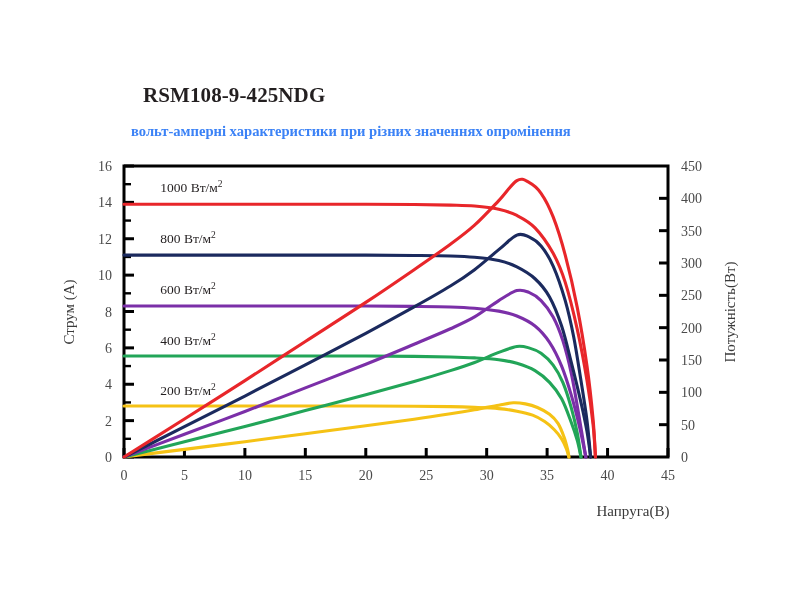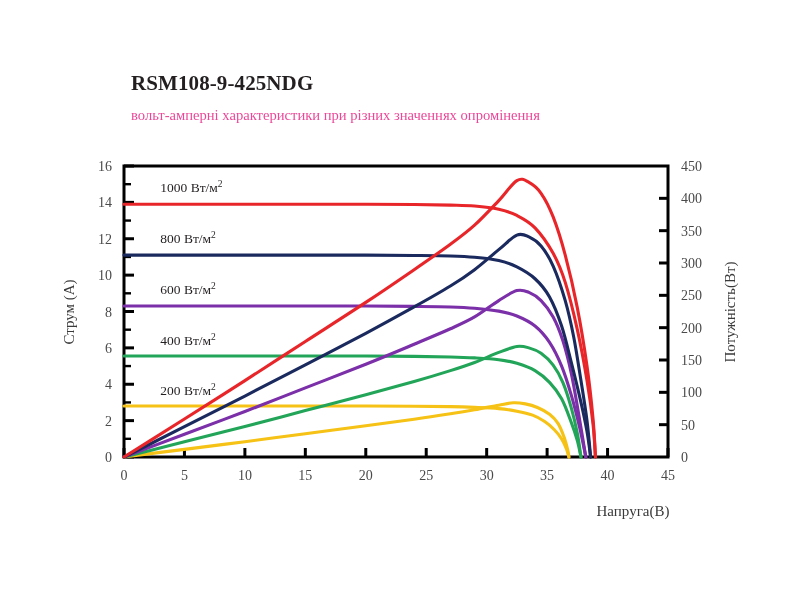--- a/index.html
+++ b/index.html
@@ -27,29 +27,29 @@
     left: 131px;
     top: 70px;
     width: 600px;
   }
   .chart-title {
     font-size: 21px;
     font-weight: bold;
     letter-spacing: 0.1px;
     line-height: 26px;
     color: #231f20;
-    margin: 0;
+    margin: 12px;
     white-space: nowrap;
   }
   .chart-subtitle {
     font-size: 14.6px;
-    font-weight: normal;
+    font-weight: bold;
     line-height: 22px;
     margin: 8px 0 0 0;
-    color: #ec4899;
+    color: #3b82f6;
     white-space: nowrap;
   }
   svg.plot {
     position: absolute;
     left: 0;
     top: 0;
     overflow: visible;
   }
   .tick-label {
     font-family: "Liberation Serif", "DejaVu Serif", serif;

